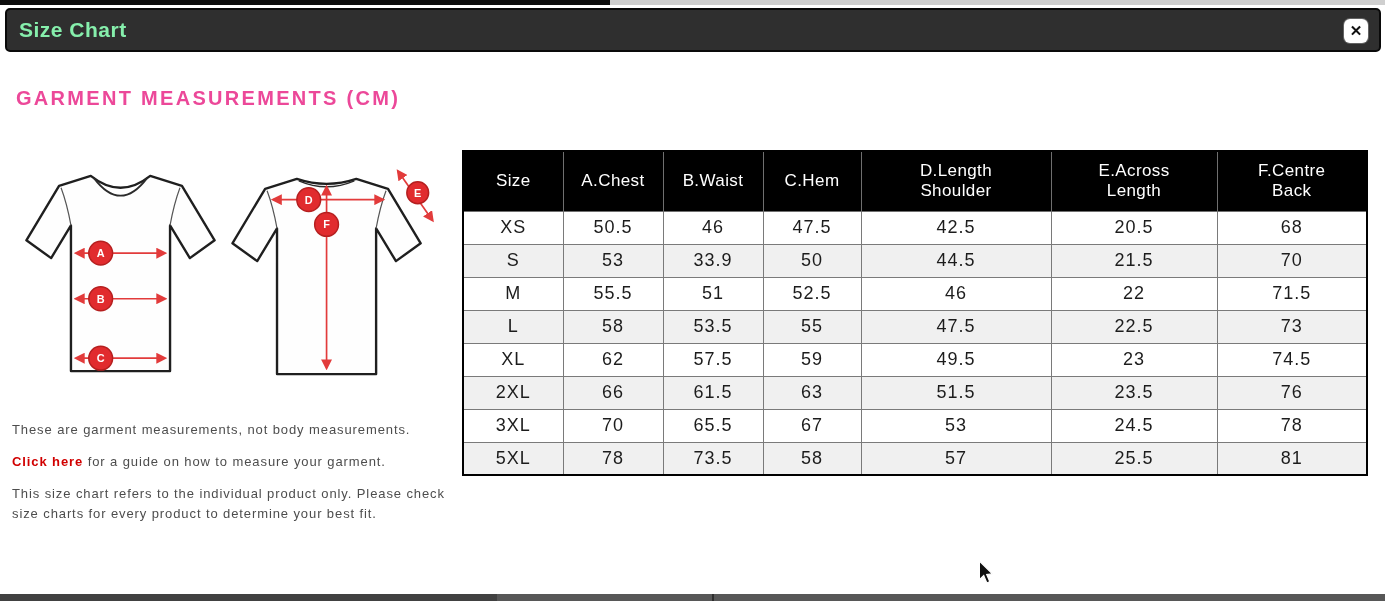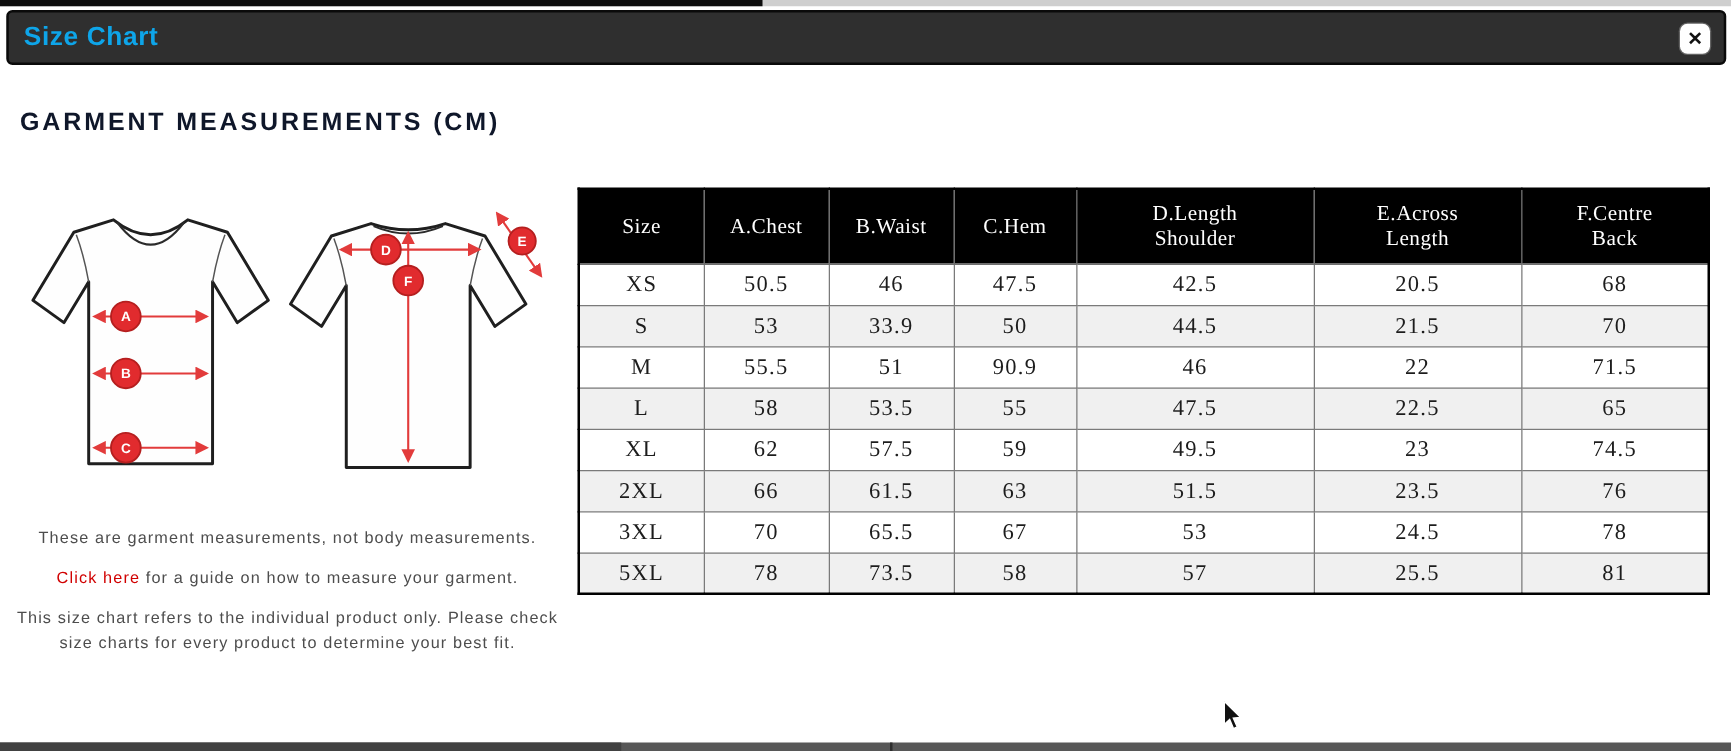--- a/index.html
+++ b/index.html
@@ -11,45 +11,45 @@
   }
   
   .top-strip { position:absolute; left:0; top:0; width:1385px; height:5px; background:#cfcfcf; }
   .top-strip .dark-seg { position:absolute; left:0; top:0; width:610px; height:5px; background:#0d0d0d; }
   
   .modal-header {
     position:absolute; left:5px; top:8px; width:1376px; height:44px;
     background:#2f2f2f; border:2px solid #0a0a0a; border-radius:5px;
     display:flex; align-items:center; padding:0 12px;
   }
-  .modal-title { color:#0ea5e9; font-size:21px; font-weight:bold; letter-spacing:.5px; }
+  .modal-title { color:#86efac; font-size:21px; font-weight:bold; letter-spacing:.5px; }
   .close-btn {
     position:absolute; right:11px; top:9px; width:24px; height:24px;
     background:#fff; border:none; border-radius:6px;
     display:flex; align-items:center; justify-content:center;
     font-size:15px; font-weight:bold; color:#111; cursor:pointer;
     box-shadow:0 0 0 1px rgba(255,255,255,.25);
     font-family:"Liberation Sans", sans-serif;
   }
   
   .page-heading {
     position:absolute; left:16px; top:87px;
-    font-size:20px; font-weight:600; letter-spacing:2.3px; color:#0f172a;
+    font-size:20px; font-weight:600; letter-spacing:2.3px; color:#ec4899;
   }
   
   .diagram-front { position:absolute; left:18px;  top:162px; }
   .diagram-back  { position:absolute; left:224px; top:165px; }
   
   .notes { position:absolute; left:12px; top:420px; width:436px; color:#4d4d4d;
            font-size:13px; line-height:20px; letter-spacing:.9px; }
-  .notes p { margin-bottom:12px;text-align:center; }
-  .red-link { color:#d10000; font-weight:normal; text-decoration:none; cursor:pointer; }
+  .notes p { margin-bottom:12px; }
+  .red-link { color:#d10000; font-weight:bold; text-decoration:none; cursor:pointer; }
   
   .size-table-wrap { position:absolute; left:462px; top:150px; }
-  table { border-collapse:collapse; border:2px solid #000; table-layout:fixed;font-family:Liberation Serif, serif; }
+  table { border-collapse:collapse; border:2px solid #000; table-layout:fixed; }
   col.c0 { width:100px; } col.c1 { width:100px; } col.c2 { width:100px; }
   col.c3 { width:98px;  } col.c4 { width:190px; } col.c5 { width:166px; }
   col.c6 { width:150px; }
   th {
     background:#000; color:#fff; font-size:17px; font-weight:500;
     height:60px; border:1px solid #6f6f6f; white-space:pre-line;
     letter-spacing:.4px; text-align:center; vertical-align:middle;
   }
   td {
     border:1px solid #7a7a7a; text-align:center; vertical-align:middle;
@@ -181,33 +181,33 @@
             <td>33.9</td>
             <td>50</td>
             <td>44.5</td>
             <td>21.5</td>
             <td>70</td>
           </tr>
           <tr>
             <td>M</td>
             <td>55.5</td>
             <td>51</td>
-            <td>90.9</td>
+            <td>52.5</td>
             <td>46</td>
             <td>22</td>
             <td>71.5</td>
           </tr>
           <tr>
             <td>L</td>
             <td>58</td>
             <td>53.5</td>
             <td>55</td>
             <td>47.5</td>
             <td>22.5</td>
-            <td>65</td>
+            <td>73</td>
           </tr>
           <tr>
             <td>XL</td>
             <td>62</td>
             <td>57.5</td>
             <td>59</td>
             <td>49.5</td>
             <td>23</td>
             <td>74.5</td>
           </tr>

